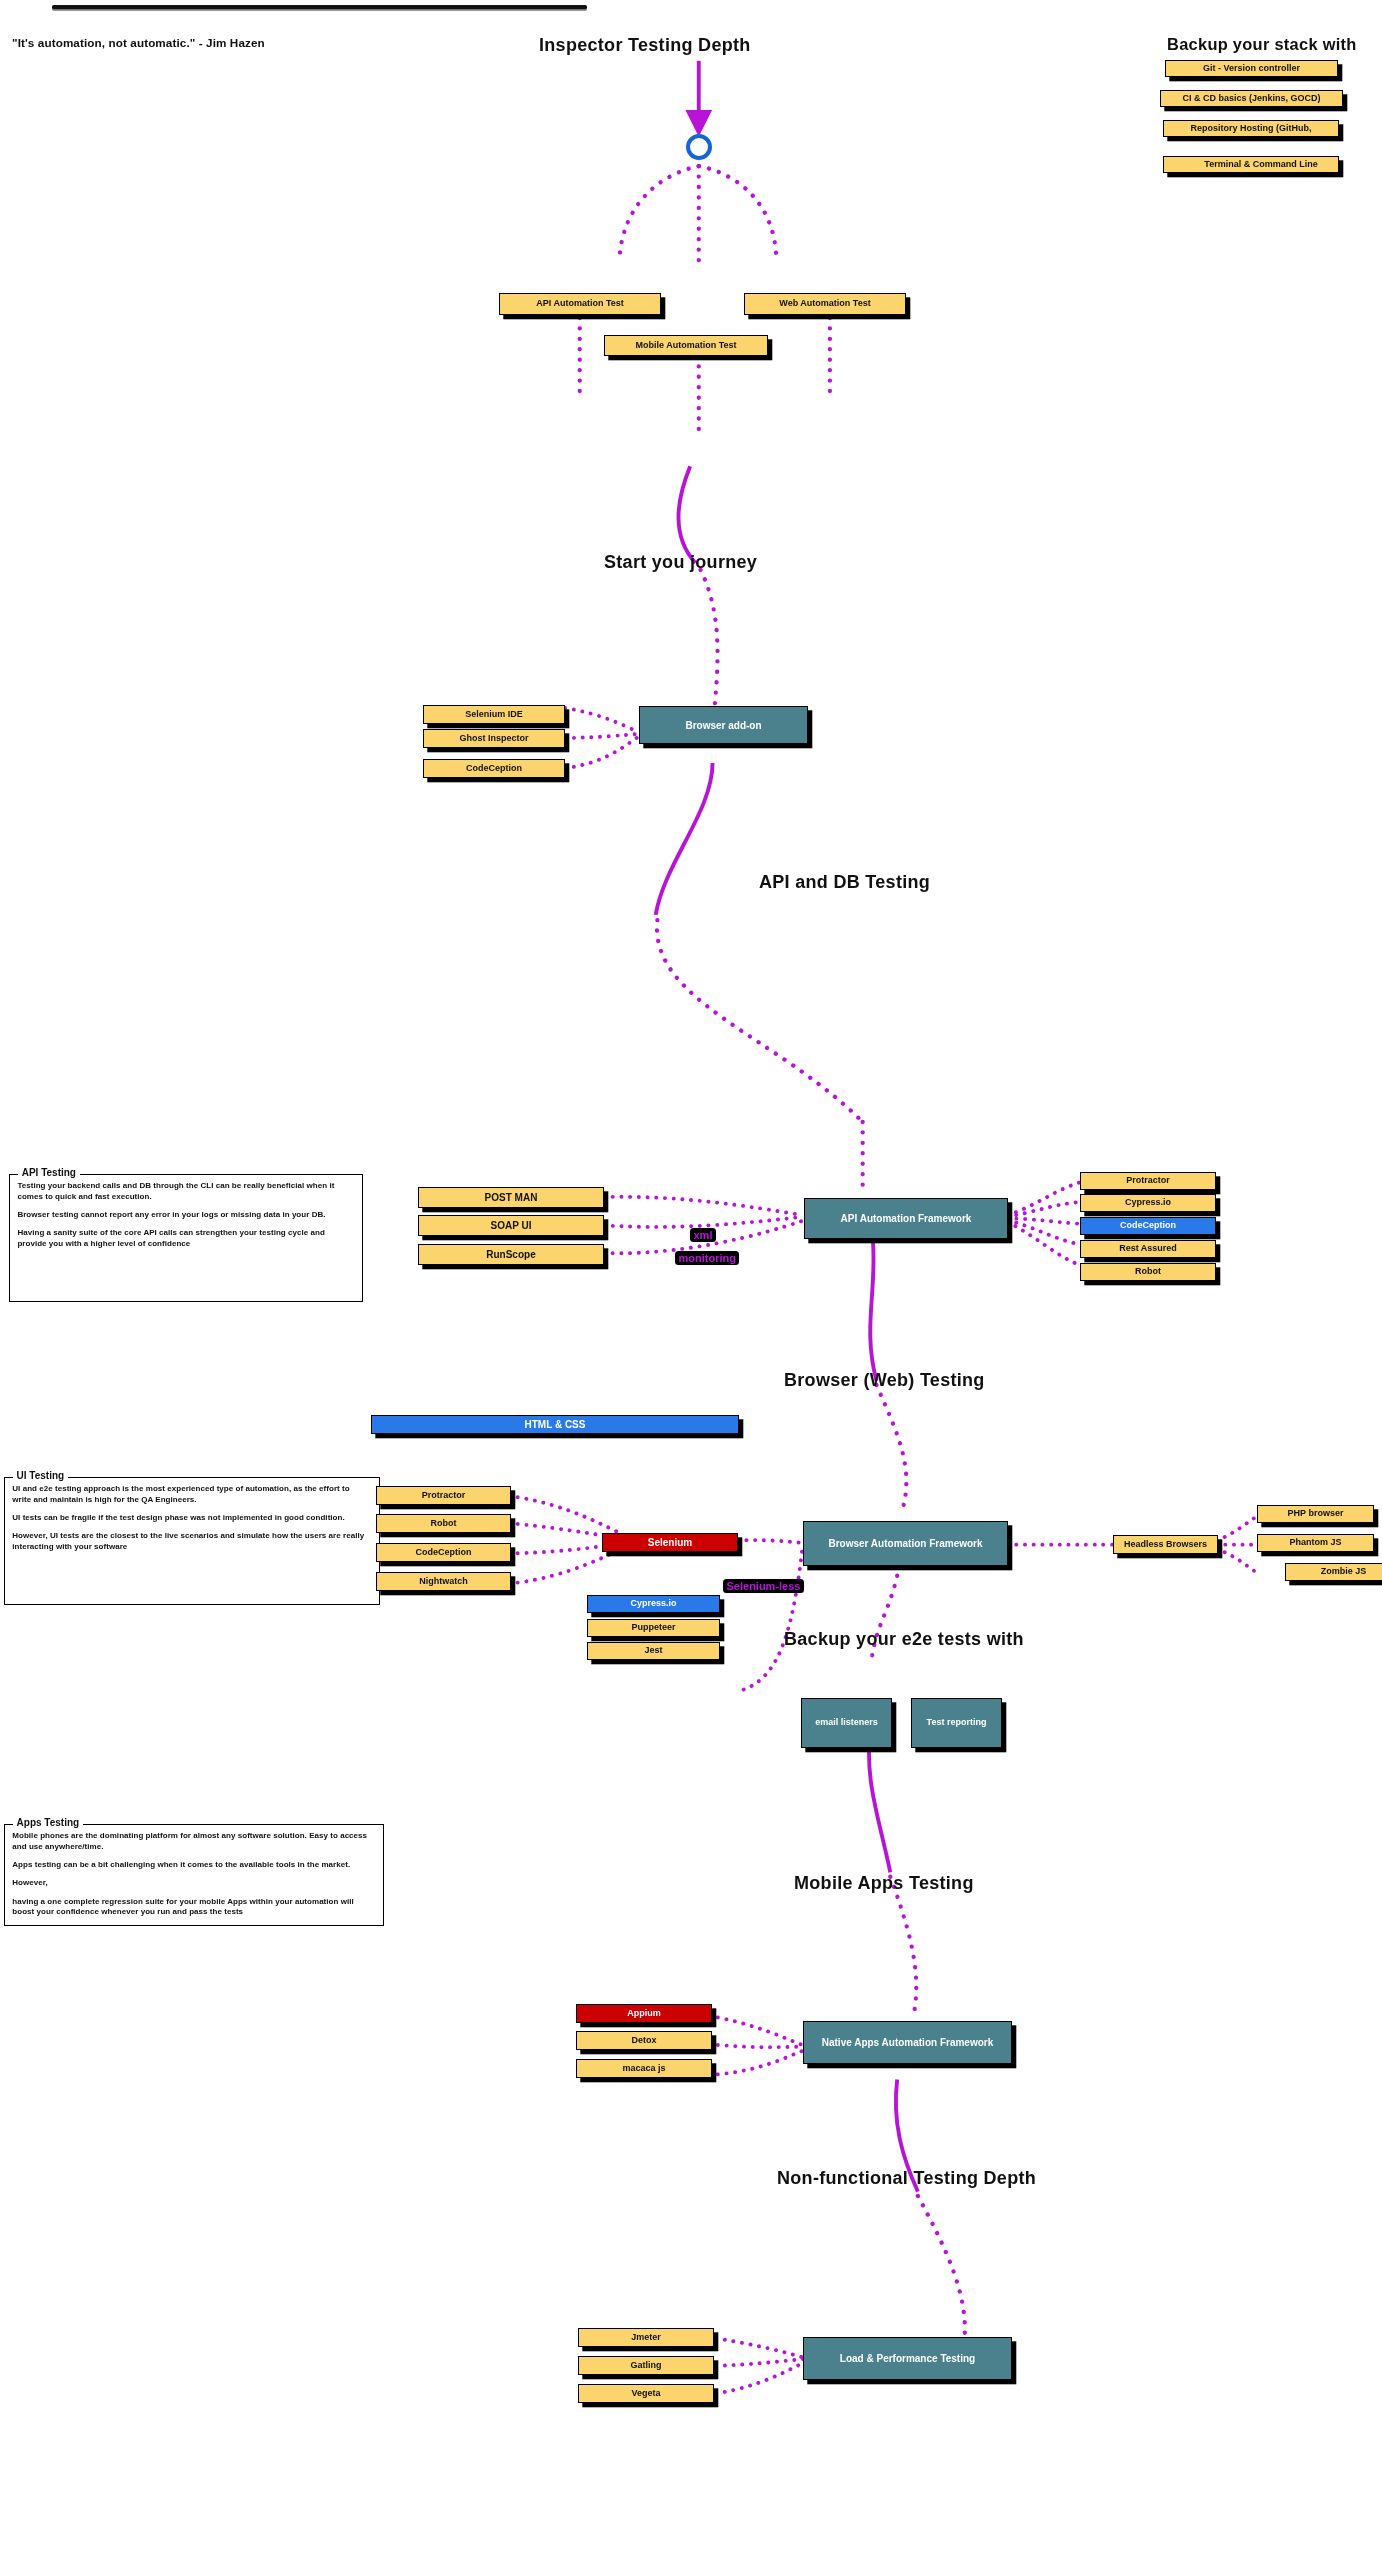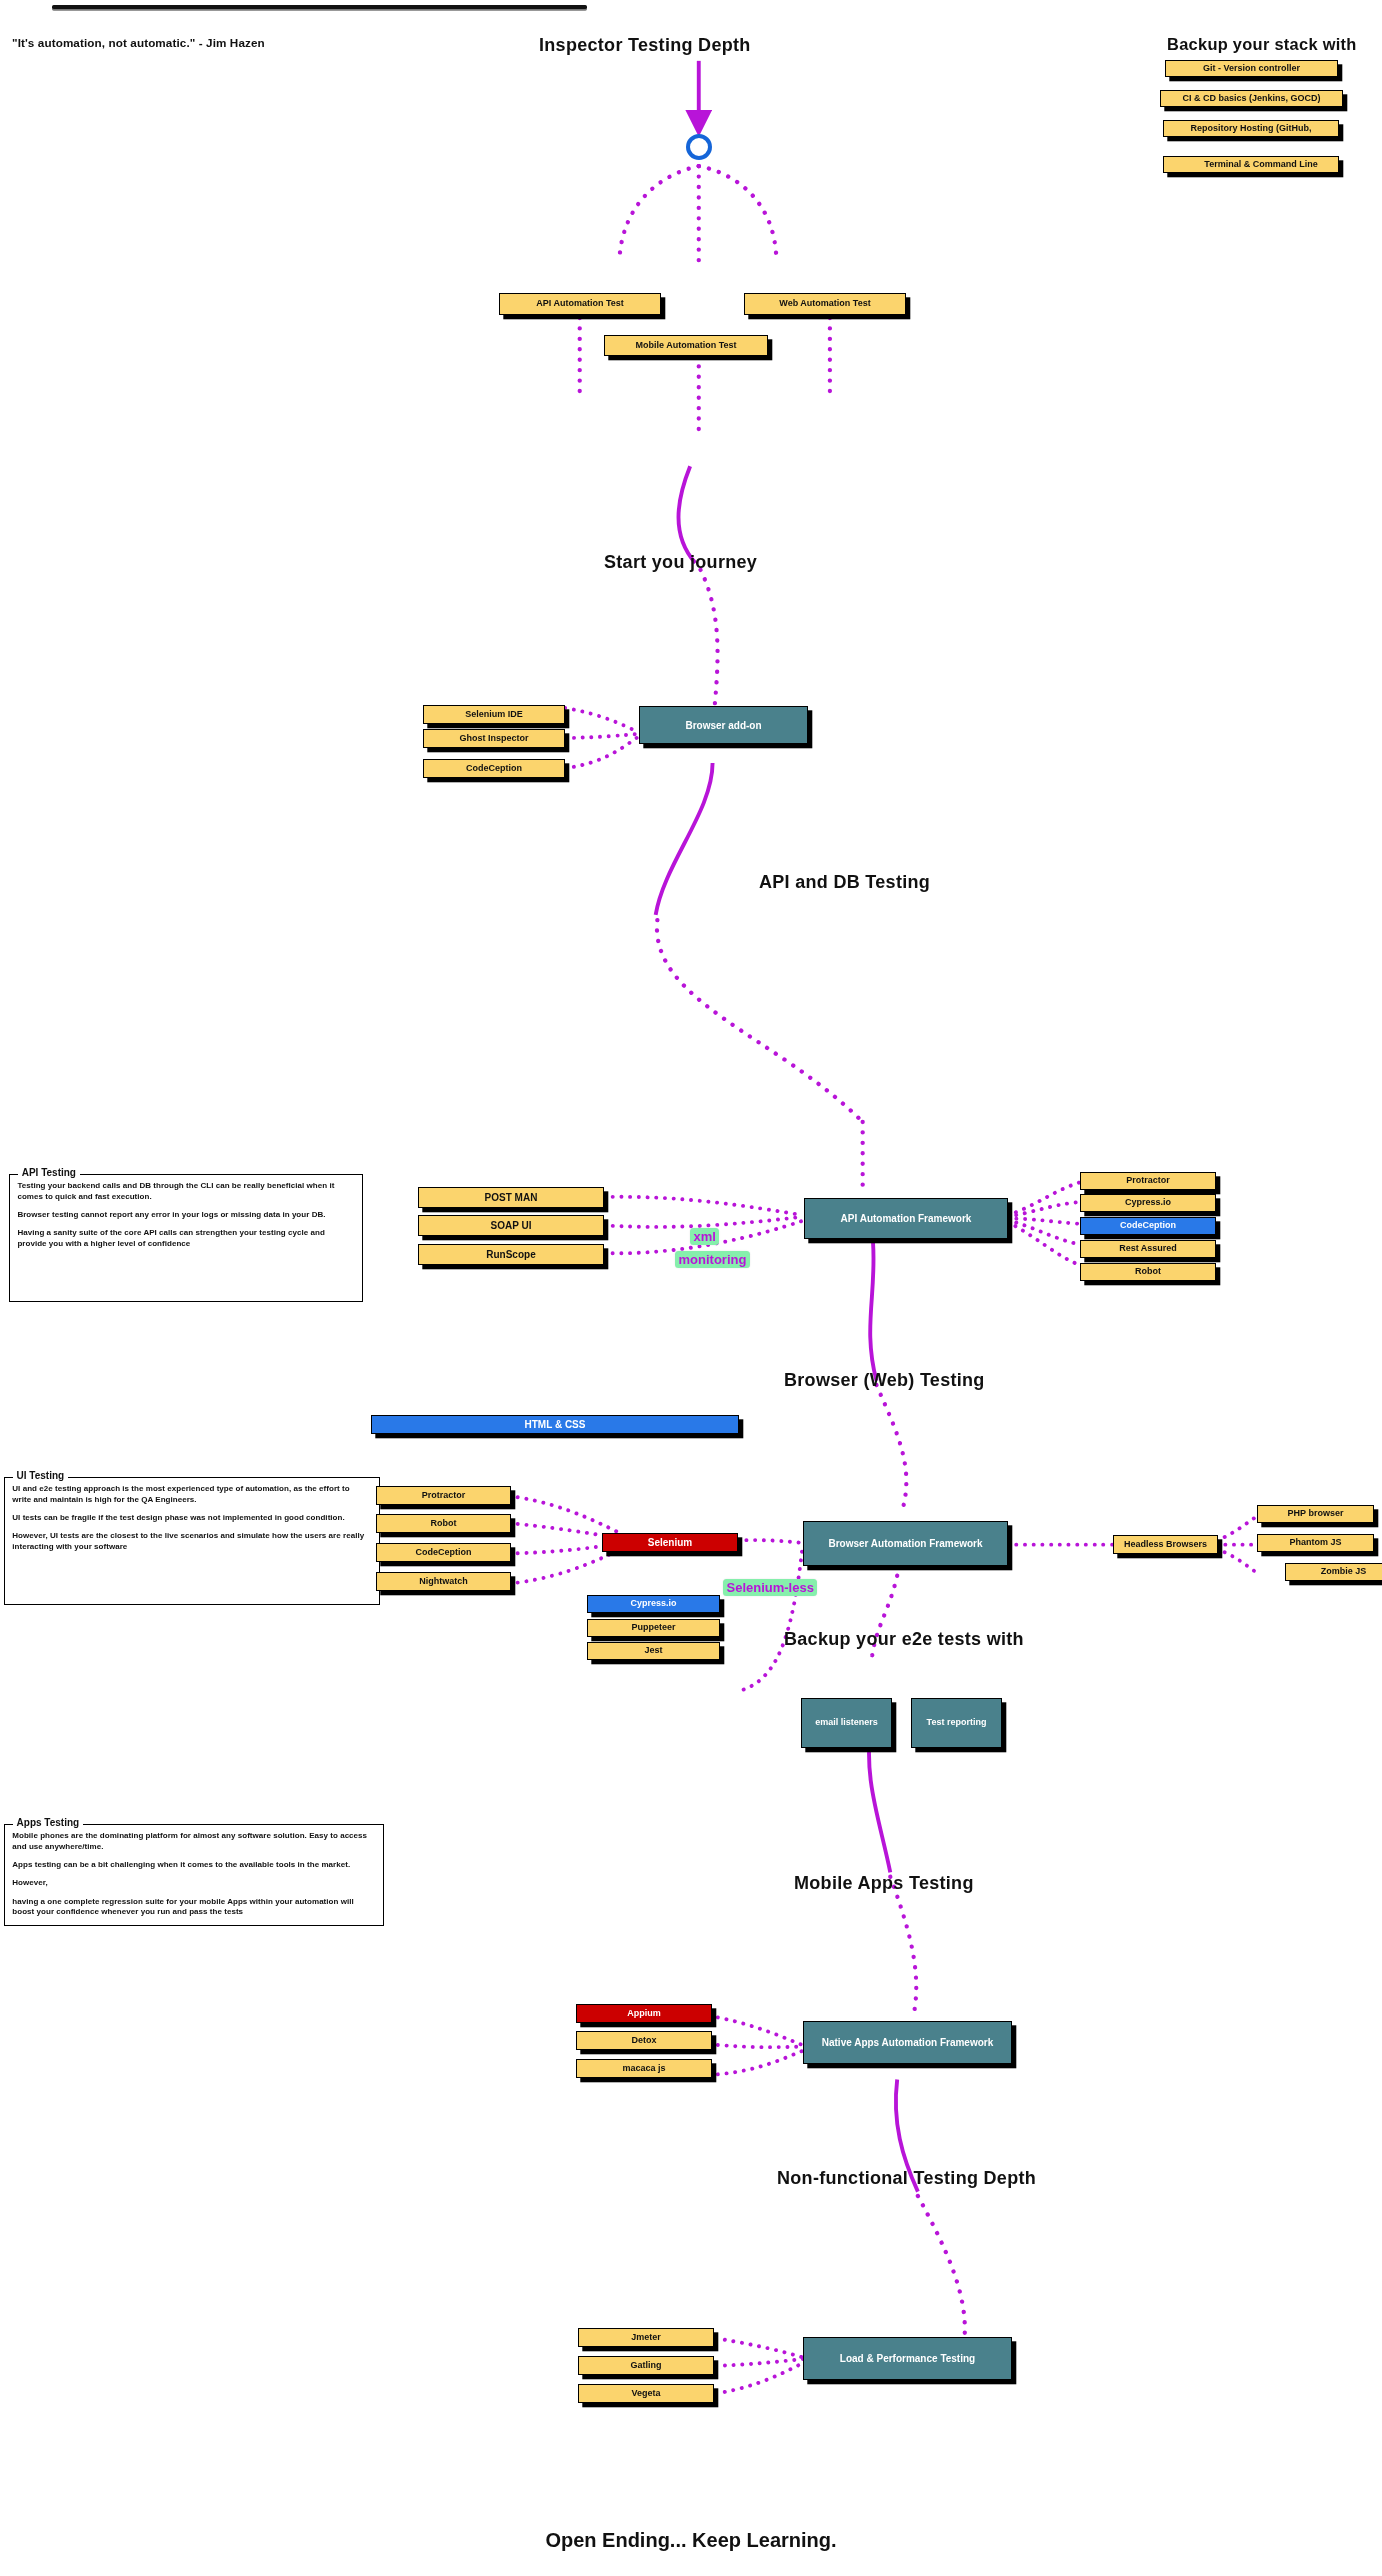--- a/index.html
+++ b/index.html
@@ -75,24 +75,24 @@
     font-size:8px;
     line-height:1.32;
     color:#111;
     font-weight:bold;
     letter-spacing:0.04px;
   }
   .infobox p:last-child{margin-bottom:0;}
 
   
   .edge-label{
-    background:#86efac;
+    background:#000000;
     border-radius:3.5px;
     padding:0.9px 3.5px;
-    font-size:13px;
+    font-size:11px;
     font-weight:bold;
     color:#b814d8;
     white-space:nowrap;
     box-shadow:0 0 1.7px rgba(0,0,0,.12);
   }
 
   
   #wires{position:absolute;left:0;top:0;width:1382px;height:2576px;pointer-events:none;}
   .dot{stroke:#b814d8;stroke-width:5;stroke-linecap:round;stroke-dasharray:0.1 12;fill:none;}
   .dot-thin{stroke:#b814d8;stroke-width:4.5;stroke-linecap:round;stroke-dasharray:0.1 10;fill:none;}
@@ -291,16 +291,15 @@
   <div class="abs node n-teal n-md" style="left:803px;top:2021px;width:209px;height:43px;">Native Apps Automation Framework</div>
 
   <div class="abs section-title t-main" style="left:777px;top:2168px;">Non-functional Testing Depth</div>
 
   <div class="abs node n-yellow n-sm" style="left:578px;top:2328px;width:136px;height:19px;">Jmeter</div>
   <div class="abs node n-yellow n-sm" style="left:578px;top:2356px;width:136px;height:19px;">Gatling</div>
   <div class="abs node n-yellow n-sm" style="left:578px;top:2384px;width:136px;height:19px;">Vegeta</div>
 
   <div class="abs node n-teal n-md" style="left:803px;top:2337px;width:209px;height:43px;">Load &amp; Performance Testing</div>
 
-  <div class="abs footer">Open Ending... Keep Learning.</div>
 
 </div>
 
 
 </body></html>

